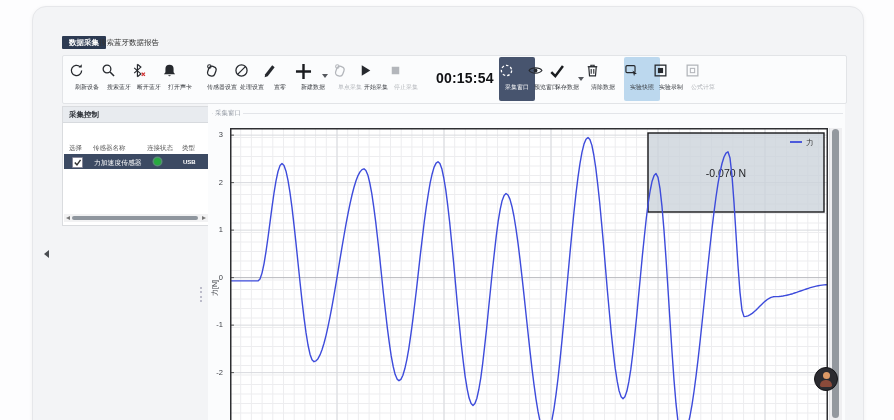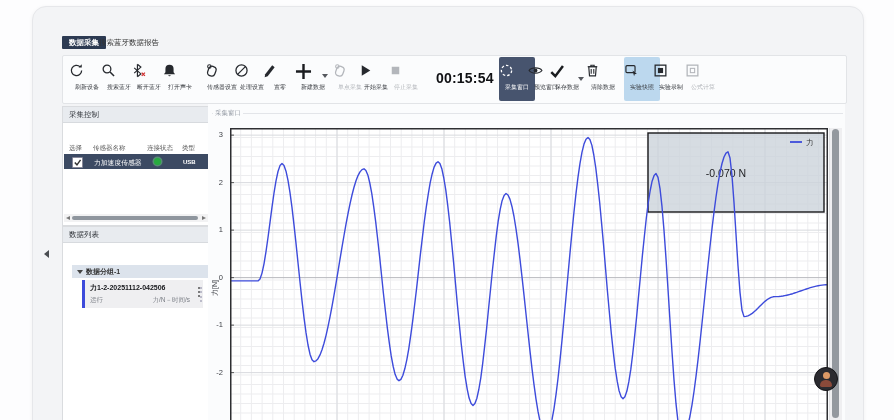--- a/index.html
+++ b/index.html
@@ -21,21 +21,21 @@
   .btn-dark{background:#47546e;border-radius:2px;}
   .btn-dark .tlabel{color:#fff;}
   .btn-light{background:#bcd8ee;border-radius:2px;}
   .caret{position:absolute;width:0;height:0;border-left:3px solid transparent;
          border-right:3px solid transparent;border-top:4px solid #55585e;}
   #timer{position:absolute;left:436px;top:70px;width:60px;font-size:14px;font-weight:bold;
          color:#101114;letter-spacing:.2px;}
   
   .panel{position:absolute;left:62px;width:146px;background:#fff;border:1px solid #dadcdf;}
   .phead{height:15px;line-height:15px;background:#e8ebef;border-bottom:1px solid #d7dade;
-         font-size:7.5px;font-weight:normal;color:#2e3238;padding-left:6px;}
+         font-size:7.5px;font-weight:bold;color:#2e3238;padding-left:6px;}
   .colhead{position:absolute;font-size:6.5px;color:#555;top:21px;}
   .sensor-row{position:absolute;left:1px;top:31px;width:144px;height:15px;background:#3c4a63;}
   .cbx{position:absolute;left:8px;top:3px;width:9px;height:9px;background:#fff;border:1px solid #889;border-radius:1px;}
   .statusdot{position:absolute;left:90px;top:4px;width:7px;height:7px;border-radius:50%;
              background:#27aa3f;box-shadow:0 0 0 1.5px rgba(120,220,140,.45);}
   .hscroll{position:absolute;left:1px;bottom:1px;width:144px;height:8px;background:#f2f2f3;}
   .hthumb{position:absolute;left:8px;top:2px;width:126px;height:4px;background:#8f969e;border-radius:2px;}
   .harrow{position:absolute;top:1.5px;width:0;height:0;border-top:2.8px solid transparent;border-bottom:2.8px solid transparent;}
   .group-row{position:absolute;left:9px;top:22px;width:130px;height:13px;background:#dce3ec;
              font-size:7px;font-weight:bold;color:#333;line-height:13px;padding-left:14px;cursor:pointer;}
@@ -279,36 +279,20 @@
         <span style="position:absolute;left:119px;top:4.5px;font-size:6px;font-weight:bold;color:#fff">USB</span>
       </div>
       <div class="hscroll">
         <span class="harrow" style="left:2px;border-right:4px solid #777"></span>
         <span class="harrow" style="right:2px;border-left:4px solid #777"></span>
         <div class="hthumb"></div>
       </div>
     </div>
   </div>
 
-  <div class="panel" style="top:226px;height:193px">
-    <div class="phead">数据列表</div>
-    <div style="position:relative;height:176px;background:#fff">
-      <div class="group-row">
-        <span class="tri-down"></span>
-        <span>数据分组-1</span>
-      </div>
-      <div class="data-item">
-        <span class="bluebar"></span>
-        <span class="di-title">力1-2-20251112-042506</span>
-        <span class="di-status">运行</span>
-        <span class="di-axes">力/N－时间/s</span>
-        <span class="menu-dots"></span>
-      </div>
-    </div>
-  </div>
 
   <span id="collapse-arrow"></span>
   <div id="splitter-grip">
       <i></i>
       <i></i>
       <i></i>
       <i></i>
     </div>
 
   <div id="main-region"></div>

